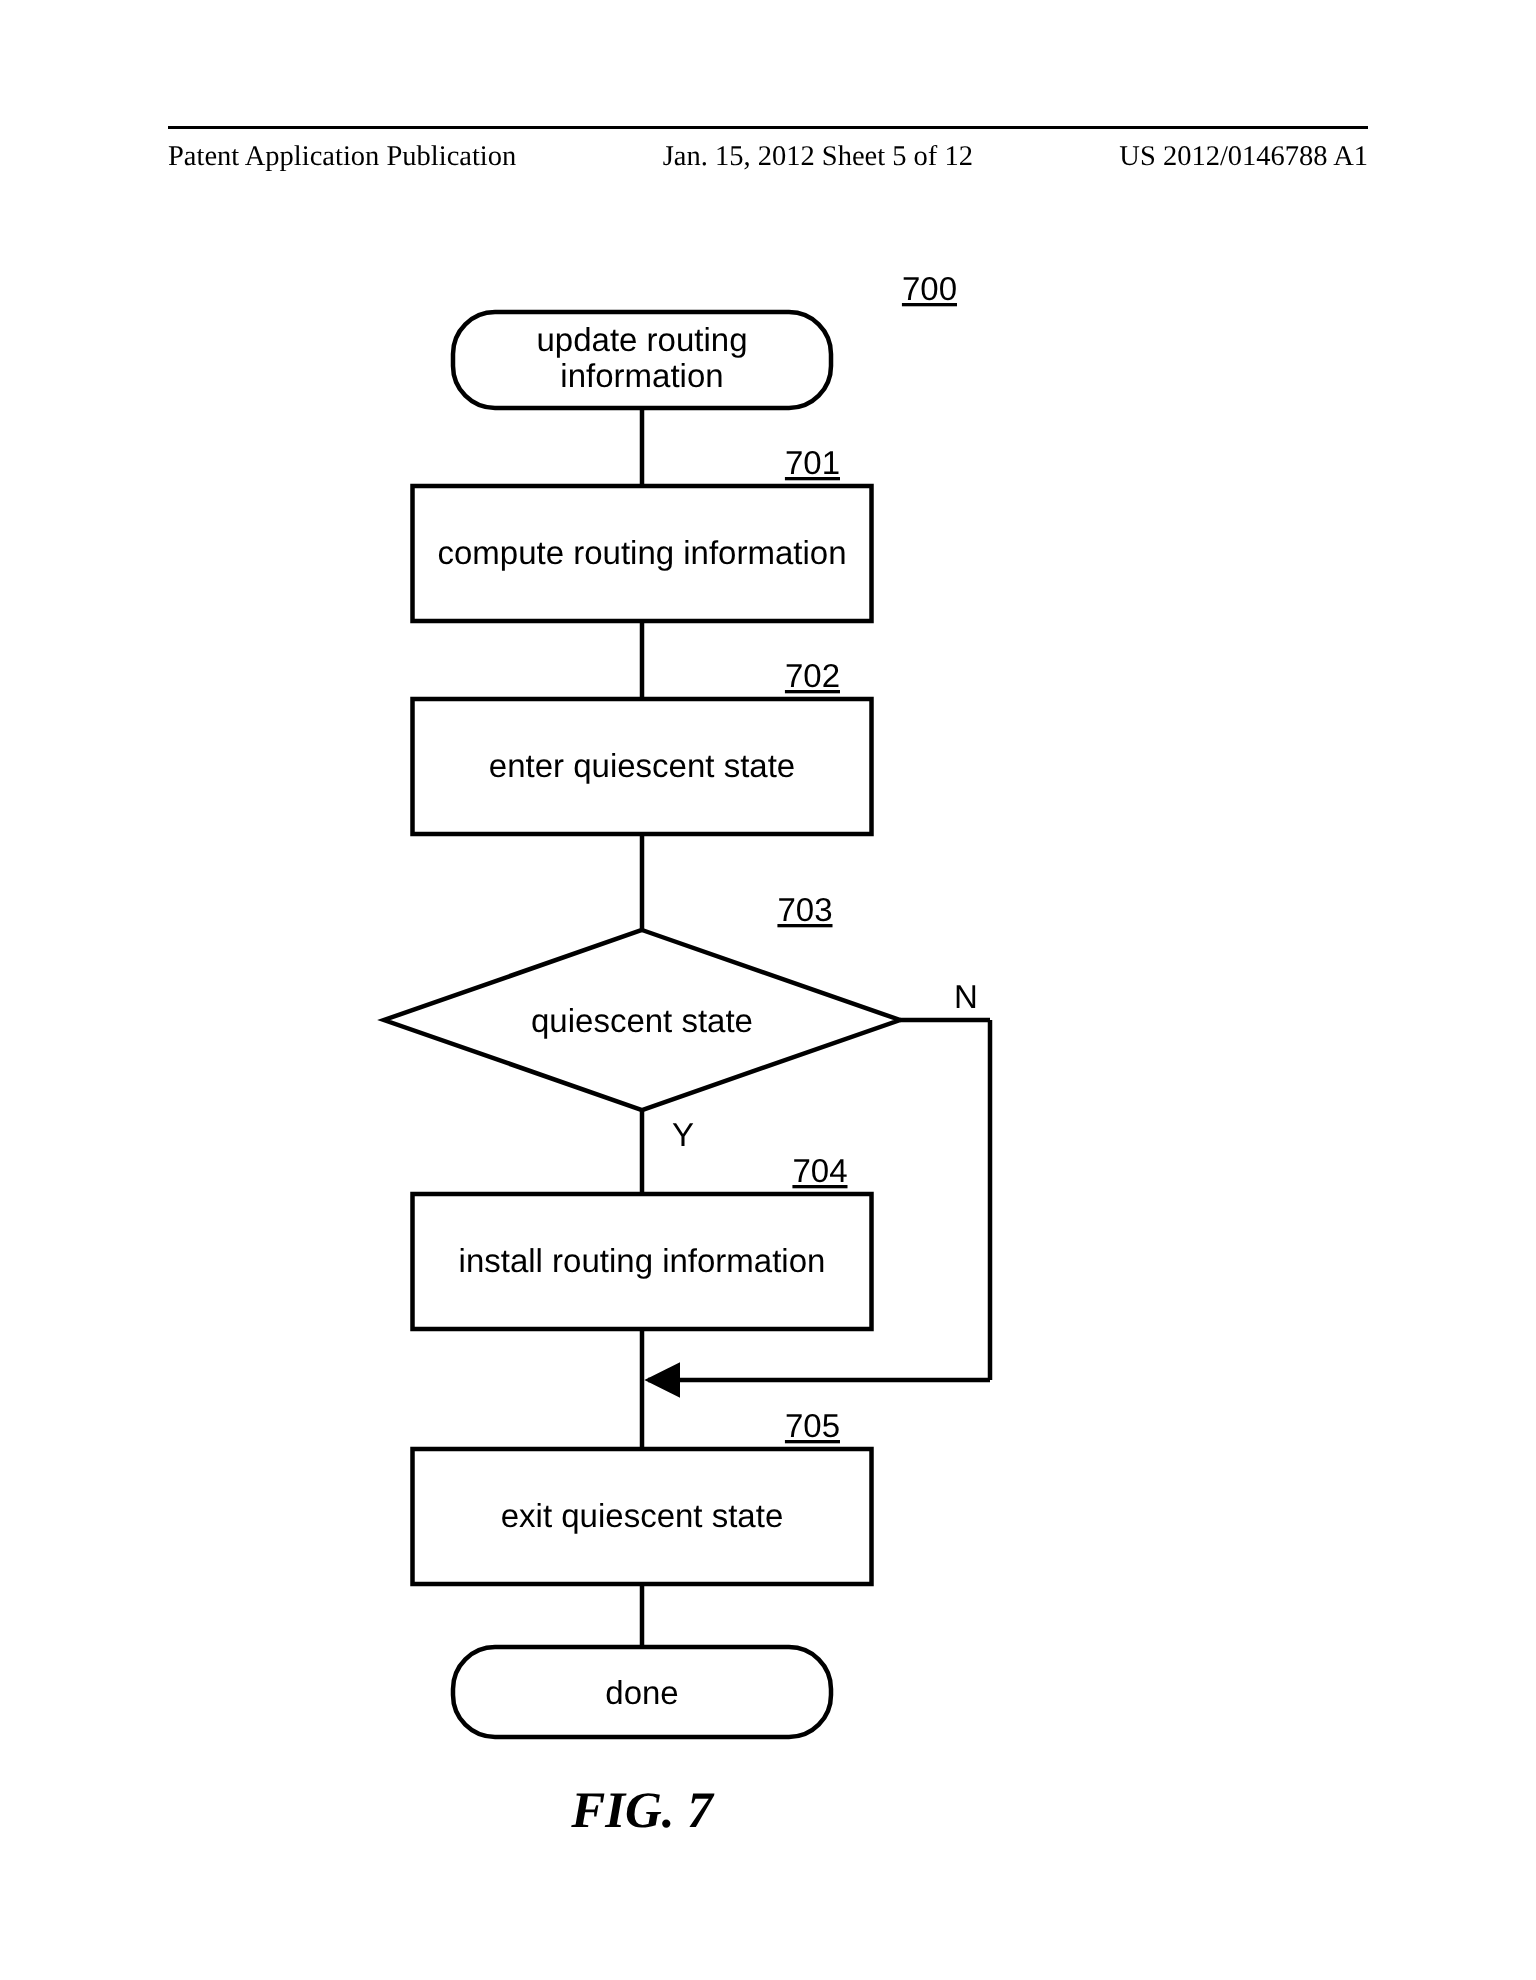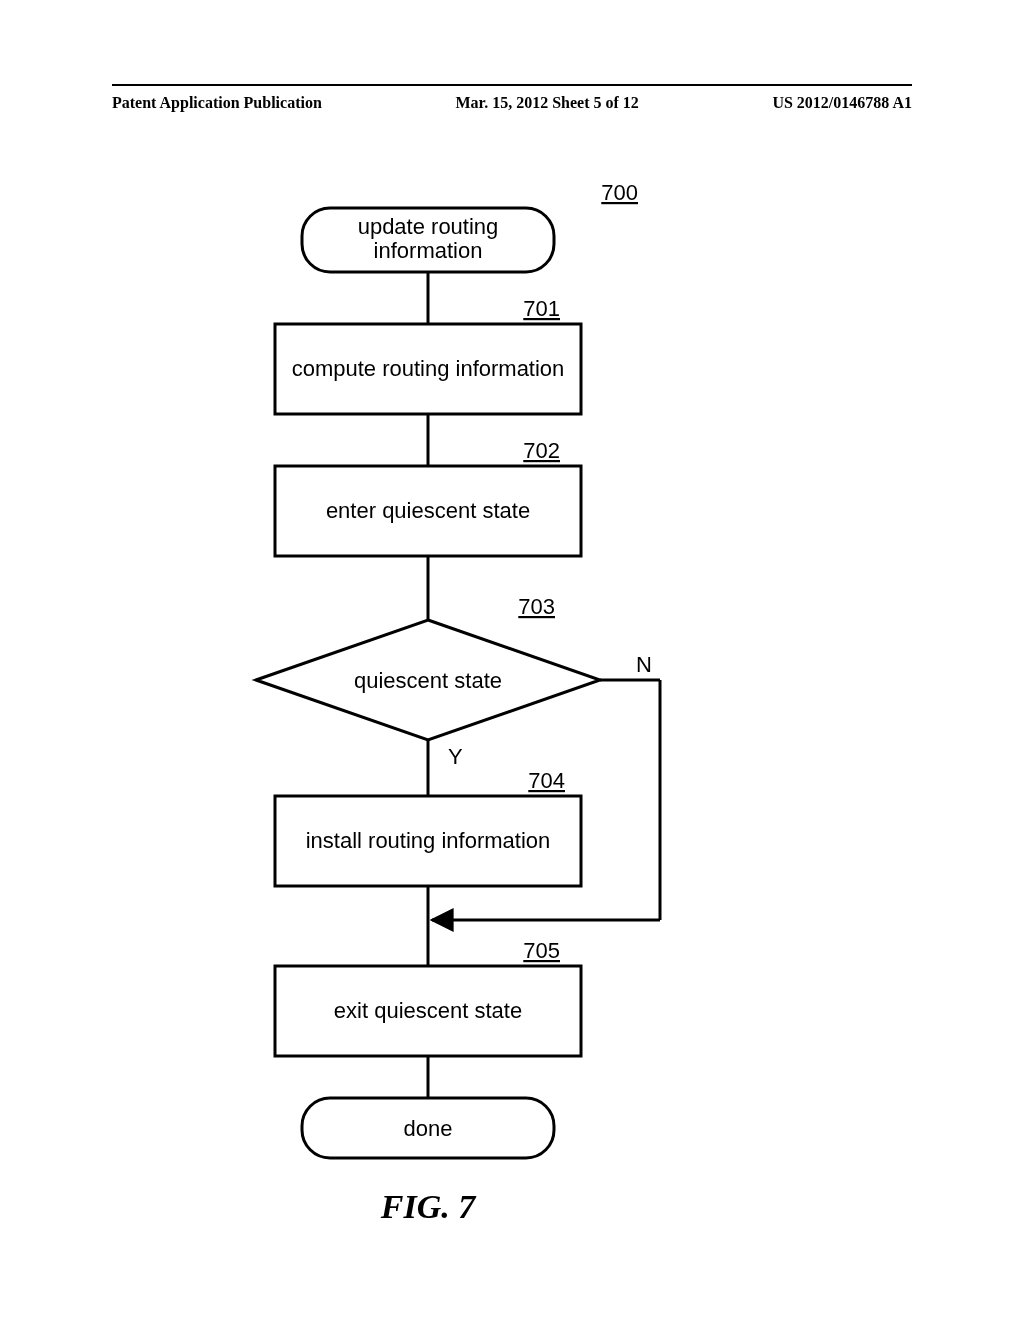--- a/index.html
+++ b/index.html
@@ -17,22 +17,22 @@
   }
   .header {
     position: absolute;
     top: 84px;
     left: 112px;
     right: 112px;
     border-top: 2px solid #000;
     padding-top: 8px;
     display: flex;
     justify-content: space-between;
-    font-size: 16px;
-    font-weight: bold;
+    font-size: 19px;
+    font-weight: normal;
   }
   .svg-wrap {
     position: absolute;
     left: 0;
     top: 0;
   }
   svg text {
     font-family: Arial, Helvetica, sans-serif;
     fill: #000;
   }
@@ -53,21 +53,21 @@
     font-size: 34px;
   }
 </style>
 </head>
 <body>
 
 <div class="page">
 
   <div class="header">
     <span>Patent Application Publication</span>
-    <span>Mar. 15, 2012  Sheet 5 of 12</span>
+    <span>Jan. 15, 2012  Sheet 5 of 12</span>
     <span>US 2012/0146788 A1</span>
   </div>
 
   <svg class="svg-wrap" width="1024" height="1320">
 
     <defs>
       <marker id="arrow" viewBox="0 0 10 10" refX="9" refY="5" markerWidth="8" markerHeight="8" orient="auto-start-reverse">
         <path d="M 0 0 L 10 5 L 0 10 z" fill="#000"></path>
       </marker>
     </defs>

